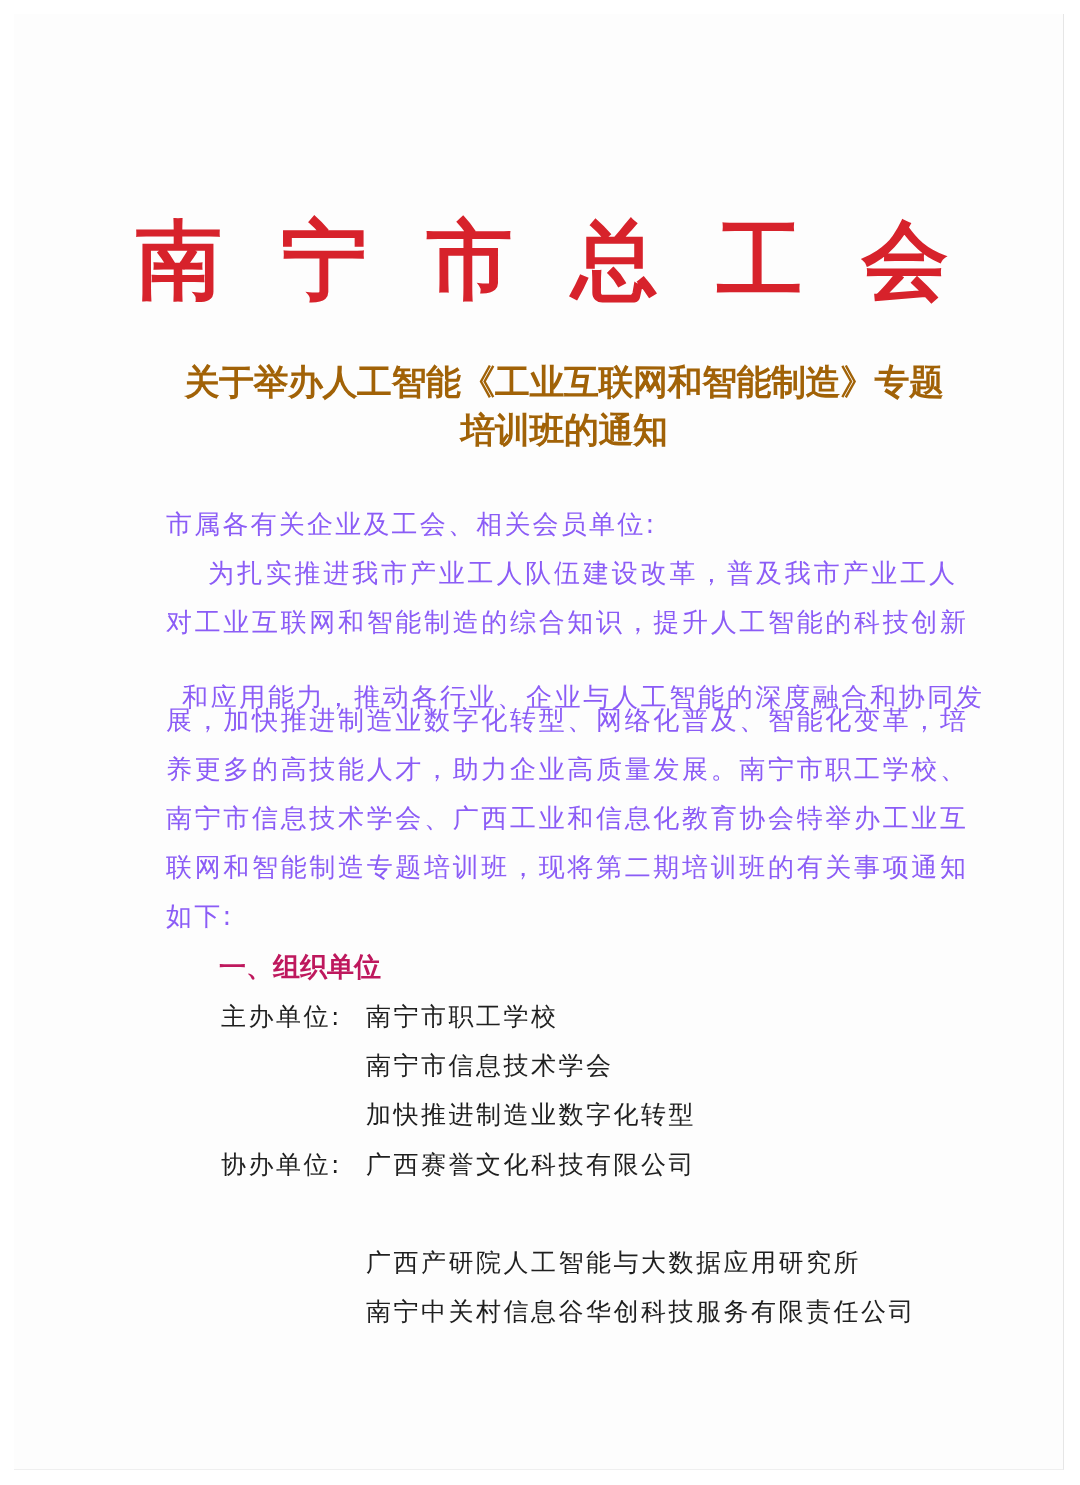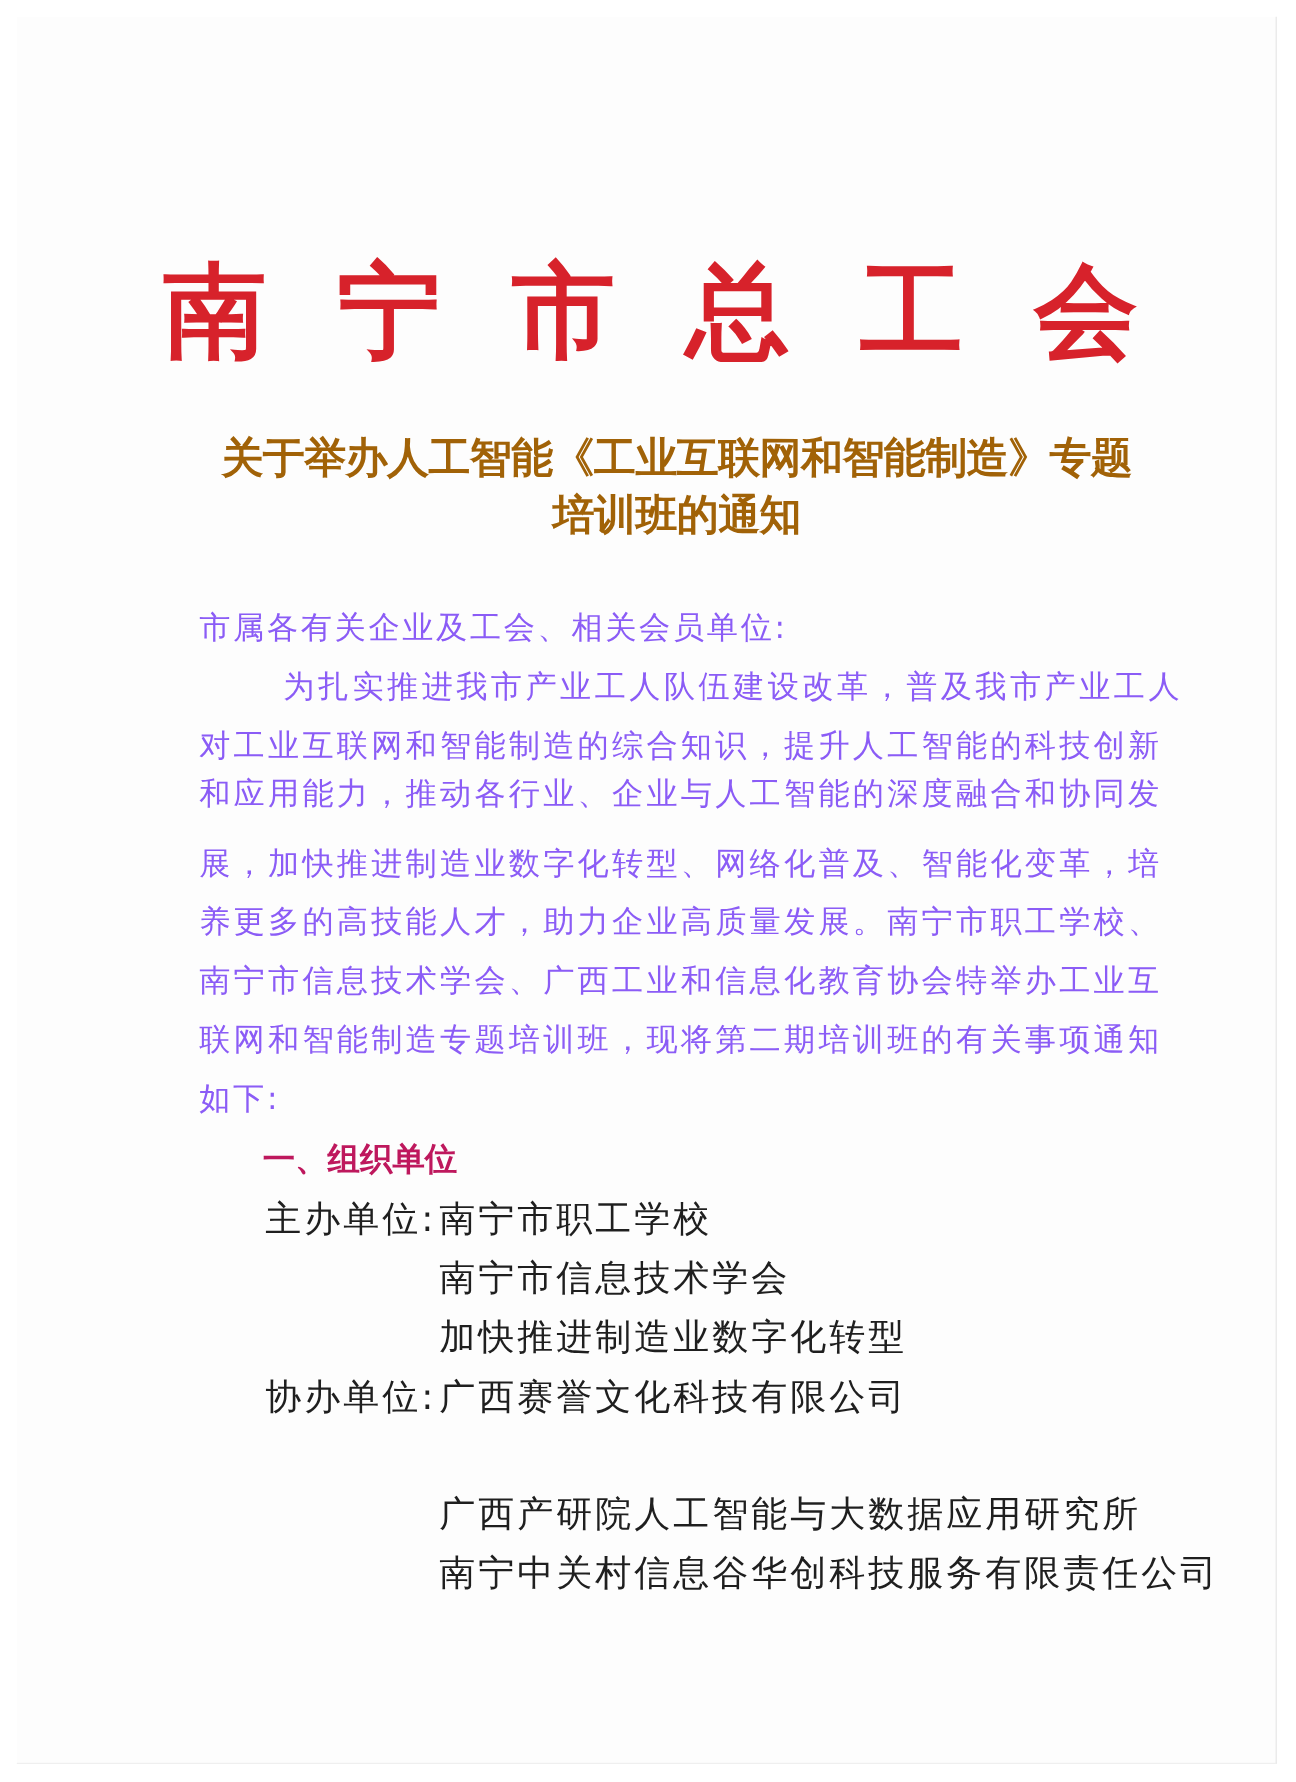--- a/index.html
+++ b/index.html
@@ -65,32 +65,32 @@
     line-height: 34px;
     color: #8b5cf6;
     white-space: nowrap;
     letter-spacing: 2.2px;
   }
   .justify {
     text-align: justify;
     text-align-last: justify;
     letter-spacing: 0;
   }
-  .indent { left: 222px; width: 747px; }
+  .indent { left: 194px; width: 747px; }
   .section-head {
     position: absolute;
     left: 205px;
     font-size: 27px;
     font-weight: bold;
     color: #be185d;
     line-height: 34px;
   }
   .org-row {
     position: absolute;
-    font-size: 30px;
+    font-size: 25px;
     line-height: 34px;
     color: #1f1f1f;
     white-space: nowrap;
     letter-spacing: 2.5px;
   }
   .org-label { left: 207px; }
   .org-name { left: 352px; }
 </style>
 </head>
 <body>
@@ -106,21 +106,21 @@
     <span>会</span>
   </div>
 
   <div class="title l1">关于举办人工智能《工业互联网和智能制造》专题</div>
   <div class="title l2">培训班的通知</div>
 
   <div class="body-line" style="top:493px;">市属各有关企业及工会、相关会员单位:</div>
 
   <div class="body-line indent justify" style="top:542px;">为扎实推进我市产业工人队伍建设改革，普及我市产业工人</div>
   <div class="body-line justify" style="top:591px;">对工业互联网和智能制造的综合知识，提升人工智能的科技创新</div>
-  <div class="body-line justify" style="top:631px;">和应用能力，推动各行业、企业与人工智能的深度融合和协同发</div>
+  <div class="body-line justify" style="top:666px;margin-left:16px;">和应用能力，推动各行业、企业与人工智能的深度融合和协同发</div>
   <div class="body-line justify" style="top:689px;">展，加快推进制造业数字化转型、网络化普及、智能化变革，培</div>
   <div class="body-line justify" style="top:738px;">养更多的高技能人才，助力企业高质量发展。南宁市职工学校、</div>
   <div class="body-line justify" style="top:787px;">南宁市信息技术学会、广西工业和信息化教育协会特举办工业互</div>
   <div class="body-line justify" style="top:836px;">联网和智能制造专题培训班，现将第二期培训班的有关事项通知</div>
   <div class="body-line" style="top:885px;">如下:</div>
 
   <div class="section-head" style="top:936px;">一、组织单位</div>
 
   <div class="org-row org-label" style="top:986px;">主办单位:</div>
   <div class="org-row org-name" style="top:986px;">南宁市职工学校</div>

